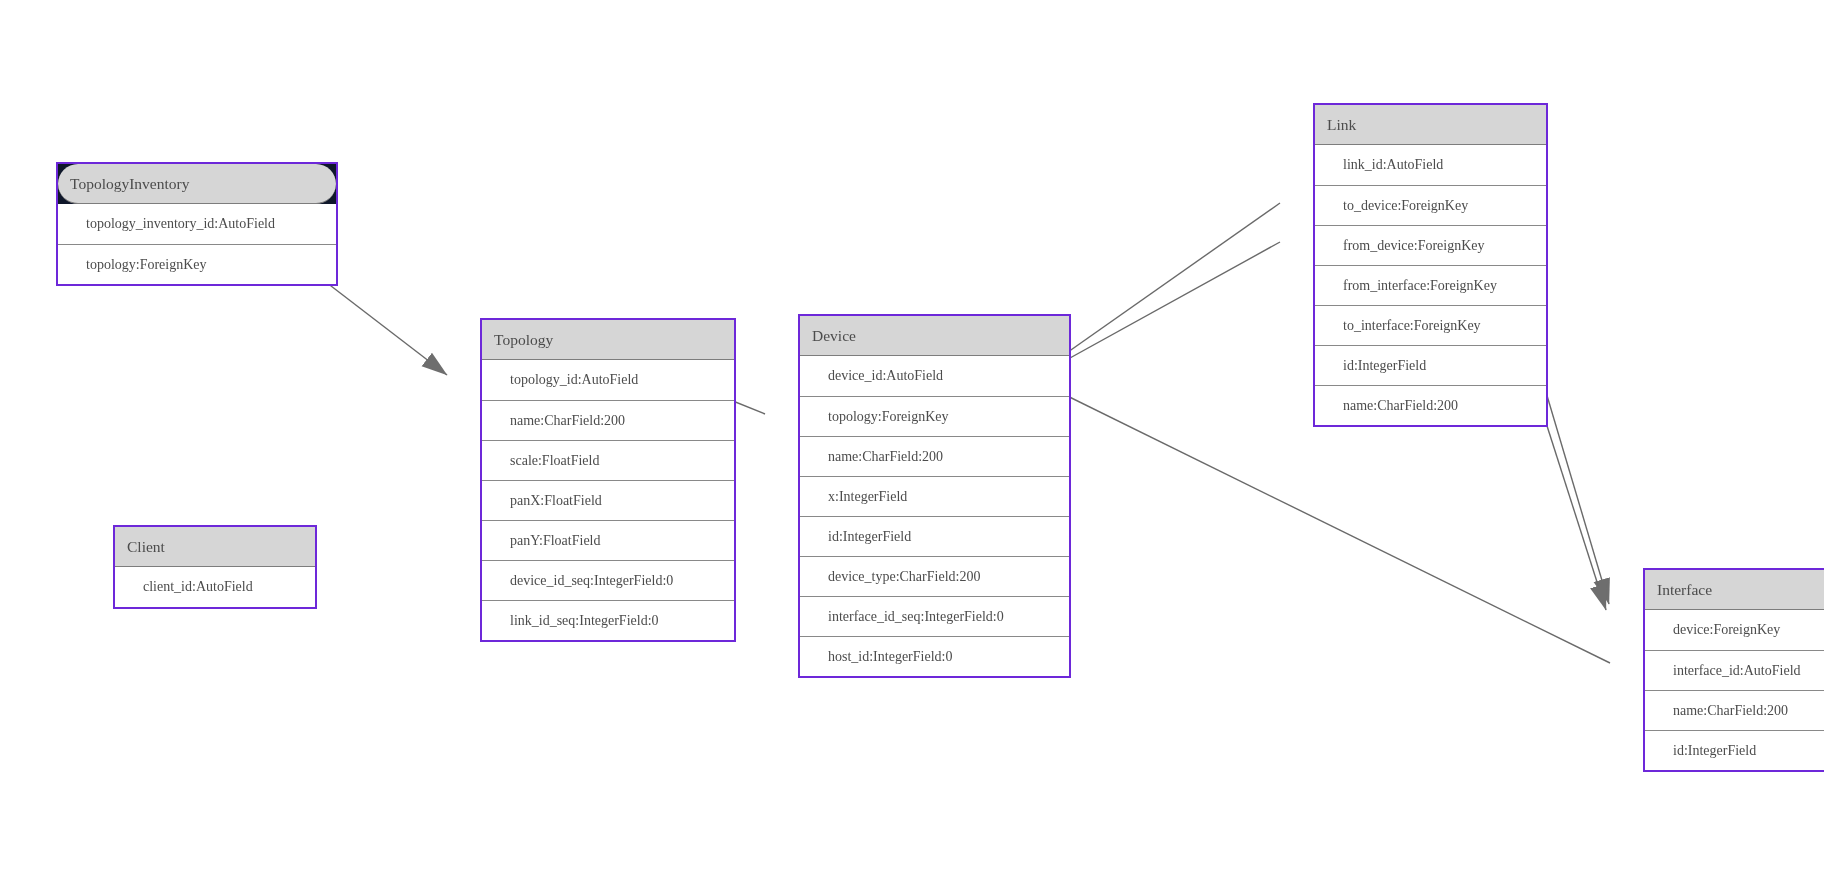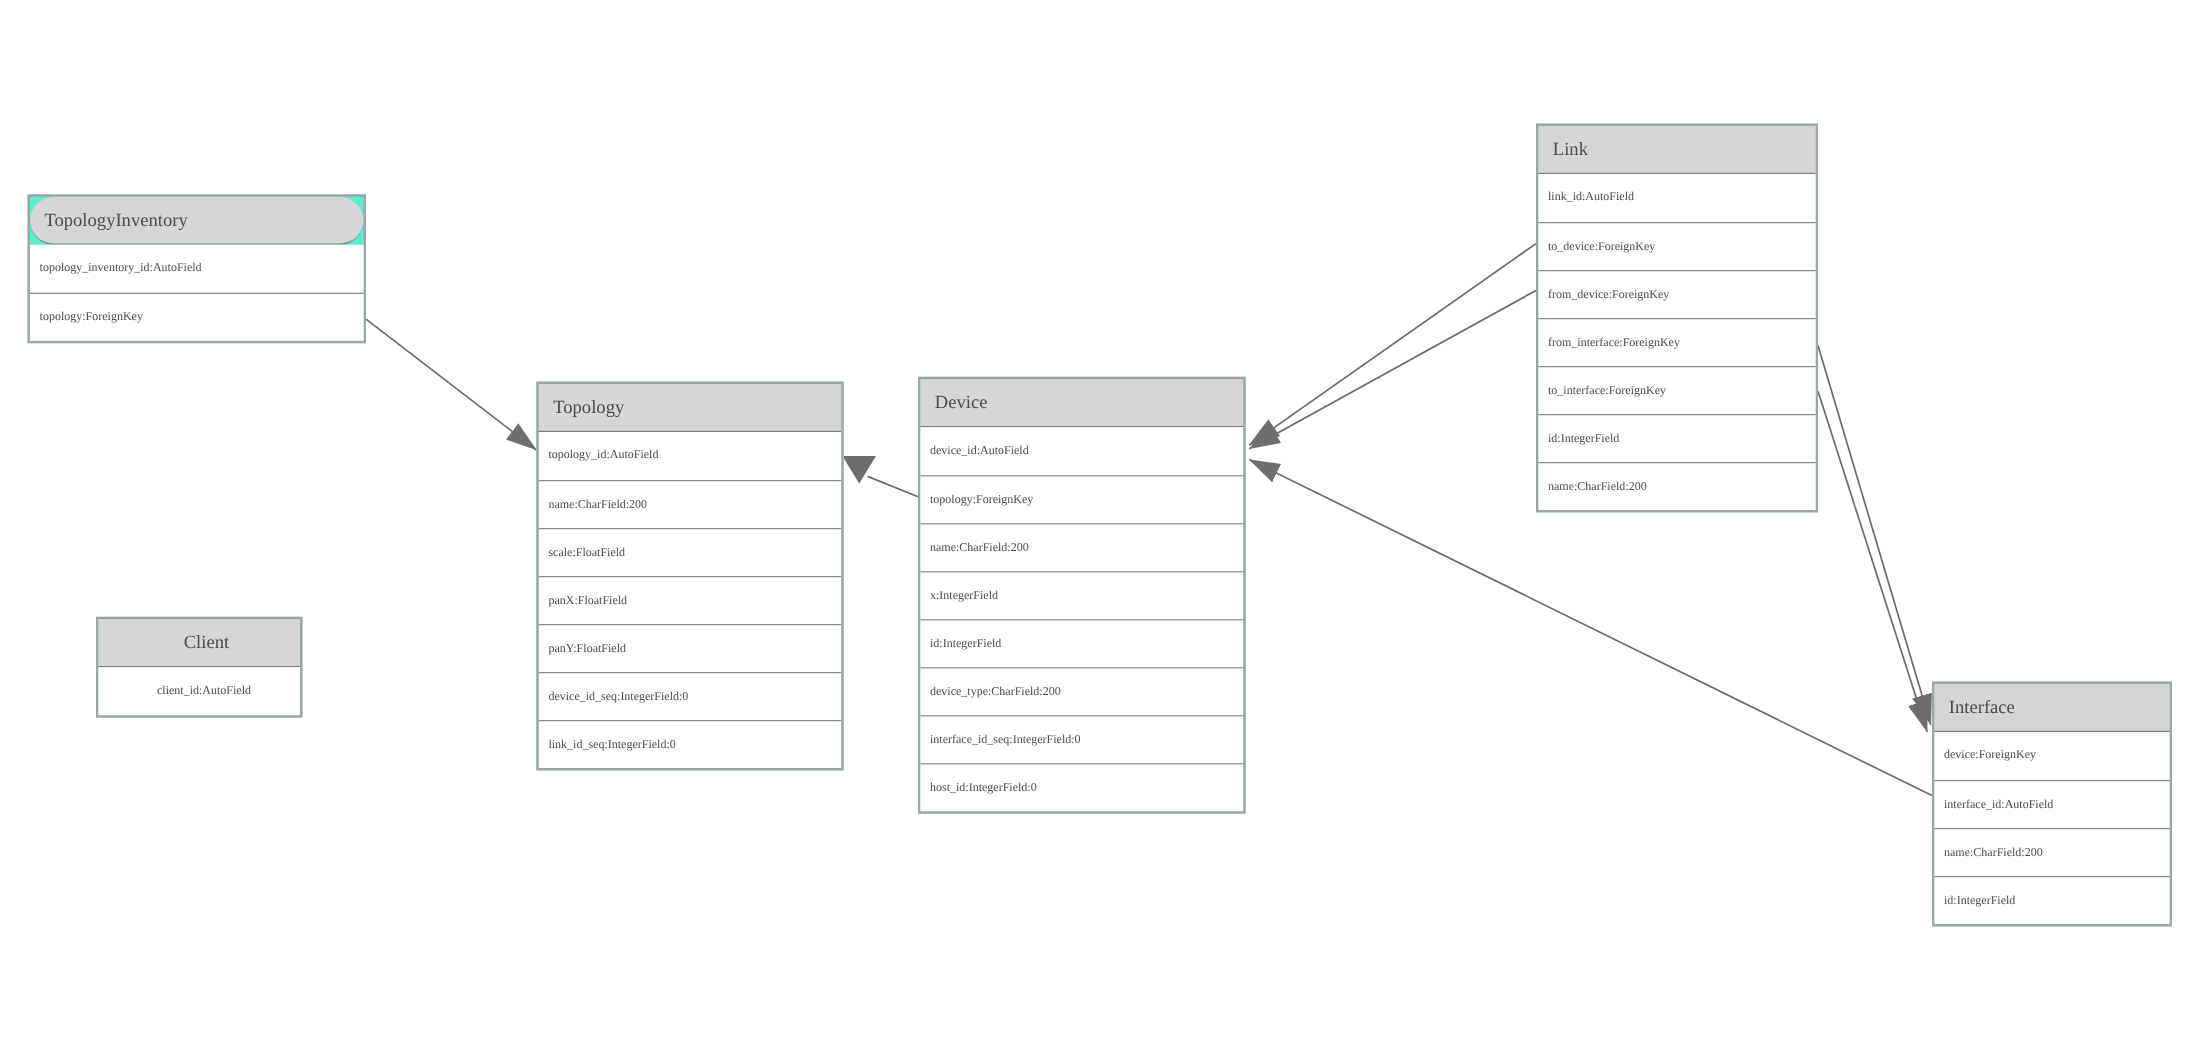--- a/index.html
+++ b/index.html
@@ -7,41 +7,42 @@
     position:relative;
     width:1824px;height:874px;
     background:#ffffff;
     overflow:hidden;
     font-family:"Liberation Serif","DejaVu Serif",serif;
   }
   #edges{position:absolute;left:0;top:0;width:1824px;height:874px;}
   .entity{
     position:absolute;
     box-sizing:border-box;
-    border:2px solid #a3a3a3;
-    background:#5eead4;
+    border:2px solid #6d28d9;
+    background:#0f172a;
+    margin-left:33px;
   }
   .entity-header{
     background:#d6d6d6;
     font-size:15.5px;
     color:#4c4c4c;
     height:40px;
     line-height:40px;
     padding-left:12px;
     box-sizing:border-box;
     border-bottom:1px solid #7d7d7d;
     white-space:nowrap;
     overflow:hidden;
   }
   .entity-field{
-    font-size:10px;
+    font-size:14px;
     color:#4c4c4c;
     height:40px;
     line-height:40px;
-    padding-left:8px;
+    padding-left:28px;
     box-sizing:border-box;
     background:#ffffff;
     white-space:nowrap;
     overflow:hidden;
   }
   .entity-field + .entity-field{
     border-top:1px solid #898989;
   }
 </style>
 </head>
@@ -74,21 +75,21 @@
     <div class="entity" style="left: 447px; top: 318px; width: 256px;">
       <div class="entity-header" style="background: rgb(214, 214, 214);">Topology</div>
       <div class="entity-field">topology_id:AutoField</div>
       <div class="entity-field">name:CharField:200</div>
       <div class="entity-field">scale:FloatField</div>
       <div class="entity-field">panX:FloatField</div>
       <div class="entity-field">panY:FloatField</div>
       <div class="entity-field">device_id_seq:IntegerField:0</div>
       <div class="entity-field">link_id_seq:IntegerField:0</div>
     </div>
-    <div class="entity" style="left: 80px; top: 514px; width: 172px; text-align: center;">
+    <div class="entity" style="left: 80px; top: 525px; width: 204px;">
       <div class="entity-header" style="background: rgb(214, 214, 214);">Client</div>
       <div class="entity-field">client_id:AutoField</div>
     </div>
     <div class="entity" style="left: 765px; top: 314px; width: 273px;">
       <div class="entity-header" style="background: rgb(214, 214, 214);">Device</div>
       <div class="entity-field">device_id:AutoField</div>
       <div class="entity-field">topology:ForeignKey</div>
       <div class="entity-field">name:CharField:200</div>
       <div class="entity-field">x:IntegerField</div>
       <div class="entity-field">id:IntegerField</div>

